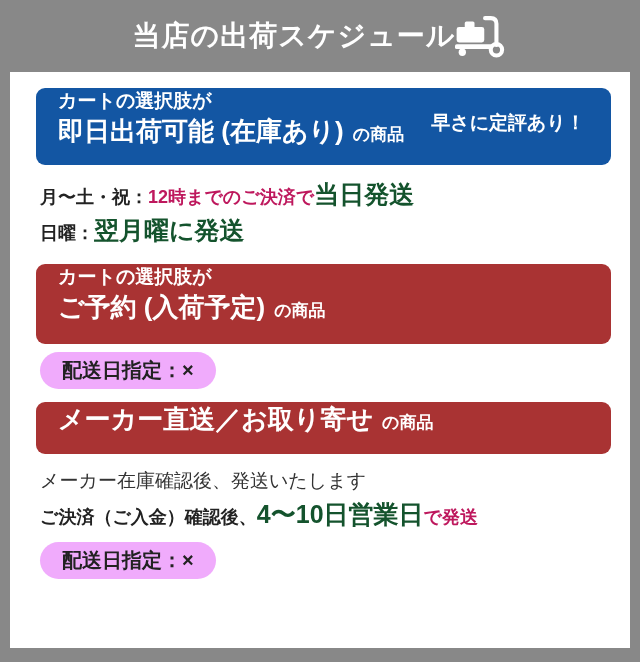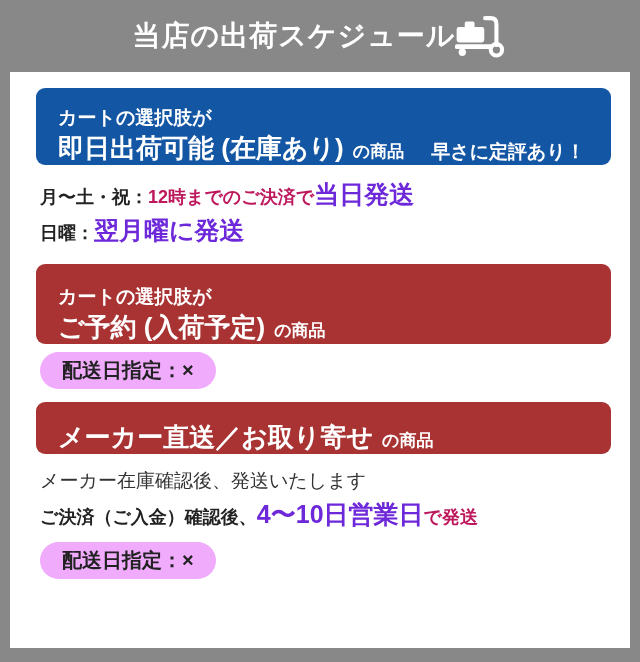--- a/index.html
+++ b/index.html
@@ -40,40 +40,40 @@
     overflow: hidden;
   }
 
   
   .banner {
     margin: 16px 19px 0 26px;
     border-radius: 9px;
     color: #ffffff;
     padding: 0 22px;
     display: flex;
-    align-items: flex-end;
+    align-items: flex-start;
     justify-content: space-between;
   }
   .banner.blue { background: #1356a3; height: 77px; }
   .banner.red  { background: #a93333; height: 80px; }
   .banner.red.single { height: 52px; margin-top: 13px; }
   .banner-line1 { font-size: 19px; font-weight: bold; line-height: 26px; }
   .banner-line2 { display: flex; align-items: baseline; }
   .banner-big   { font-size: 26px; font-weight: bold; line-height: 34px; }
   .banner-suffix{ font-size: 17px; font-weight: bold; margin-left: 9px; }
   .banner-note  { font-size: 19px; font-weight: bold; margin-right: 4px; padding-top: 22px; }
 
   
   .rows { margin-left: 30px; }
   .rows.first { margin-top: 13px; }
   .row { line-height: 33px; white-space: nowrap; }
   .label   { color: #222222; font-weight: bold; font-size: 18px; }
   .plain   { color: #333333; font-weight: normal; font-size: 19px; }
   .red-sm  { color: #be185d; font-weight: bold; font-size: 18px; }
-  .red-lg  { color: #6d28d9; font-weight: bold; font-size: 25px; }
+  .red-lg  { color: #14532d; font-weight: bold; font-size: 25px; }
   .mt10 { margin-top: 10px; }
 
   
   .pill {
     display: inline-block;
     margin: 8px 0 0 30px;
     background: #f0abfc;
     border-radius: 22px;
     padding: 6px 22px 7px;
     font-size: 20px;

